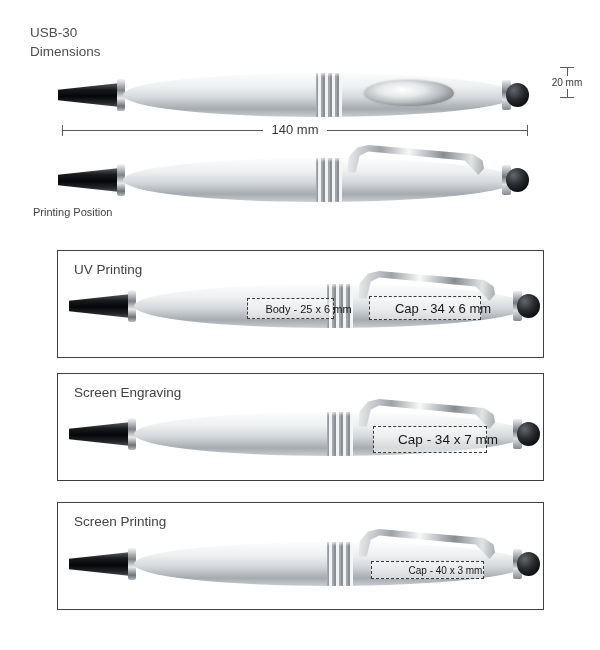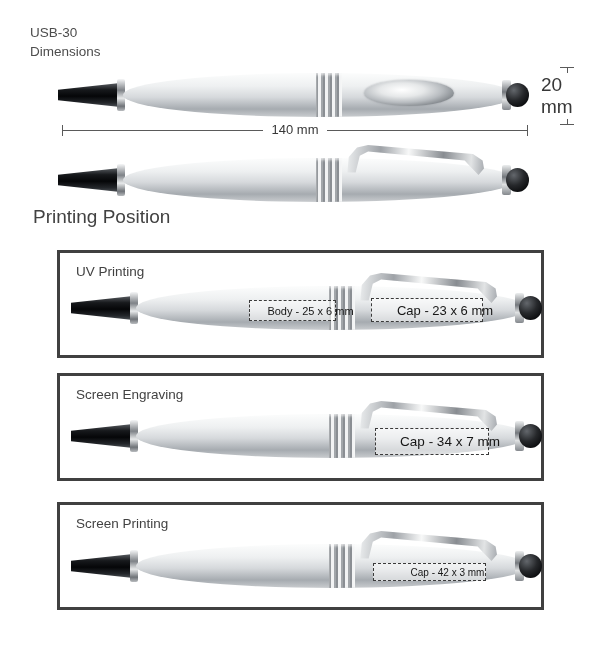--- a/index.html
+++ b/index.html
@@ -3,26 +3,26 @@
 <meta charset="utf-8">
 <style>
   html,body{margin:0;padding:0;background:#ffffff;}
   body{width:600px;height:650px;position:relative;overflow:hidden;
        font-family:"Liberation Sans", sans-serif;color:#3f3f3f;}
 
   .abs{position:absolute;}
 
   
   .title{left:30px;top:24px;font-size:13.5px;line-height:1.4;color:#4d4d4d;}
-  .pp-label{left:33px;top:206px;font-size:19px;color:#424242;}
+  .pp-label{left:33px;top:206px;font-size:11px;color:#424242;}
   .sec-label{position:absolute;left:16px;top:11px;font-size:13.5px;color:#424242;}
 
   
   .section{position:absolute;left:57px;width:487px;height:108px;
-           border:3px solid #404040;background:#ffffff;box-sizing:border-box;}
+           border:1px solid #404040;background:#ffffff;box-sizing:border-box;}
   #sec-uv{top:250px;} #sec-laser{top:373px;} #sec-screen{top:502px;}
 
   
   .pen{position:absolute;height:56px;}
   #pen1{left:56px;top:67px;width:472px;}
   #pen2{left:56px;top:152px;width:472px;}
   .sec-pen{left:9px;width:472px;}
   #uv-pen{top:27px;} #laser-pen{top:32px;} #screen-pen{top:33px;}
 
   .pen .tip{position:absolute;left:2px;top:50%;margin-top:-12px;width:62px;height:24px;
@@ -50,21 +50,21 @@
   
   .print-area{position:absolute;border:1px dashed #3a3a3a;background:rgba(255,255,255,.55);
     display:flex;align-items:center;justify-content:center;color:#161616;white-space:nowrap;box-sizing:border-box;padding-left:36px;}
   #area-uv-body{left:180px;top:20px;width:87px;height:21px;font-size:11px;}
   #area-uv-cap{left:302px;top:18px;width:112px;height:24px;font-size:13px;}
   #area-laser-cap{left:306px;top:20px;width:114px;height:27px;font-size:13.5px;}
   #area-screen-cap{left:304px;top:25px;width:113px;height:18px;font-size:10px;}
 
   
   .dim-v{left:541px;top:67px;width:52px;height:58px;display:flex;flex-direction:column;
-    align-items:center;font-size:19px;color:#383838;}
+    align-items:center;font-size:10px;color:#383838;}
   .dim-v .tick-h{width:14px;height:0;border-top:1.5px solid #5a5a5a;}
   .dim-v .seg-v{width:0;height:8px;border-left:1.5px solid #5a5a5a;}
   .dim-v .lbl{padding:1px 0;}
   .dim-h{left:62px;top:122px;width:466px;height:16px;display:flex;align-items:center;
     font-size:13px;color:#383838;text-align:right;}
   .dim-h .tick-v{width:0;height:11px;border-left:1.5px solid #5a5a5a;}
   .dim-h .seg-h{flex:1;height:0;border-top:1.2px solid #5a5a5a;}
   .dim-h .lbl{padding:0 9px;margin-top:-2px;}
 </style>
 </head>
@@ -120,21 +120,21 @@
   <div class="pen sec-pen" id="uv-pen">
     <div class="tip"></div>
     <div class="tip-ring"></div>
     <div class="hull">
       <div class="band"></div>
     </div>
     <div class="clip-up"></div>
     <div class="stylus-ring"></div>
     <div class="stylus"></div>
     <div class="print-area" id="area-uv-body">Body - 25 x 6 mm</div>
-    <div class="print-area" id="area-uv-cap">Cap - 23 x 6 mm</div>
+    <div class="print-area" id="area-uv-cap">Cap - 34 x 6 mm</div>
   </div>
 </div>
 
 <div class="section" id="sec-laser">
   <div class="sec-label">Screen Engraving</div>
   <div class="pen sec-pen" id="laser-pen">
     <div class="tip"></div>
     <div class="tip-ring"></div>
     <div class="hull">
       <div class="band"></div>
@@ -150,15 +150,15 @@
   <div class="sec-label">Screen Printing</div>
   <div class="pen sec-pen" id="screen-pen">
     <div class="tip"></div>
     <div class="tip-ring"></div>
     <div class="hull">
       <div class="band"></div>
     </div>
     <div class="clip-up"></div>
     <div class="stylus-ring"></div>
     <div class="stylus"></div>
-    <div class="print-area" id="area-screen-cap">Cap - 42 x 3 mm</div>
+    <div class="print-area" id="area-screen-cap">Cap - 40 x 3 mm</div>
   </div>
 </div>
 
 </body></html>

